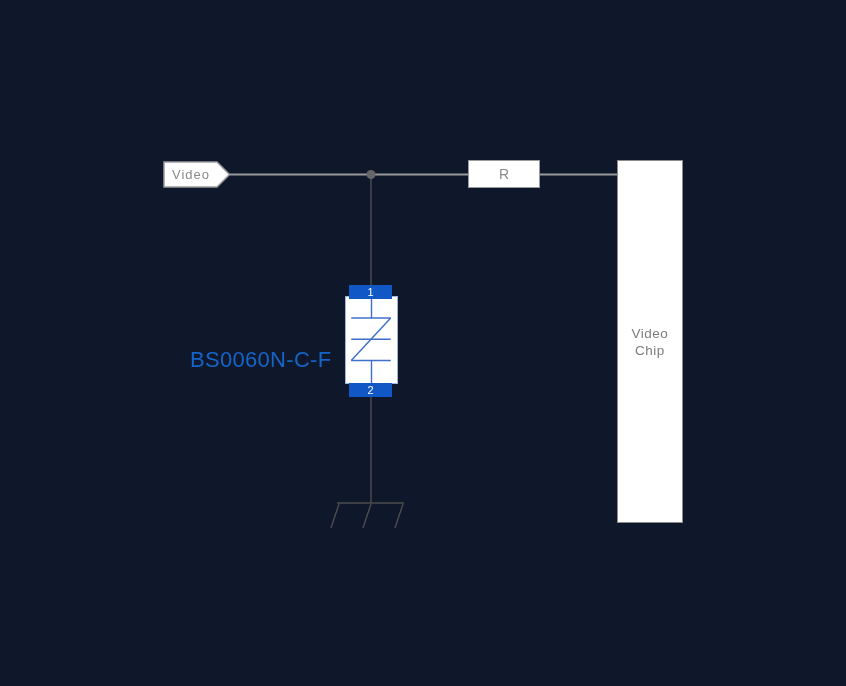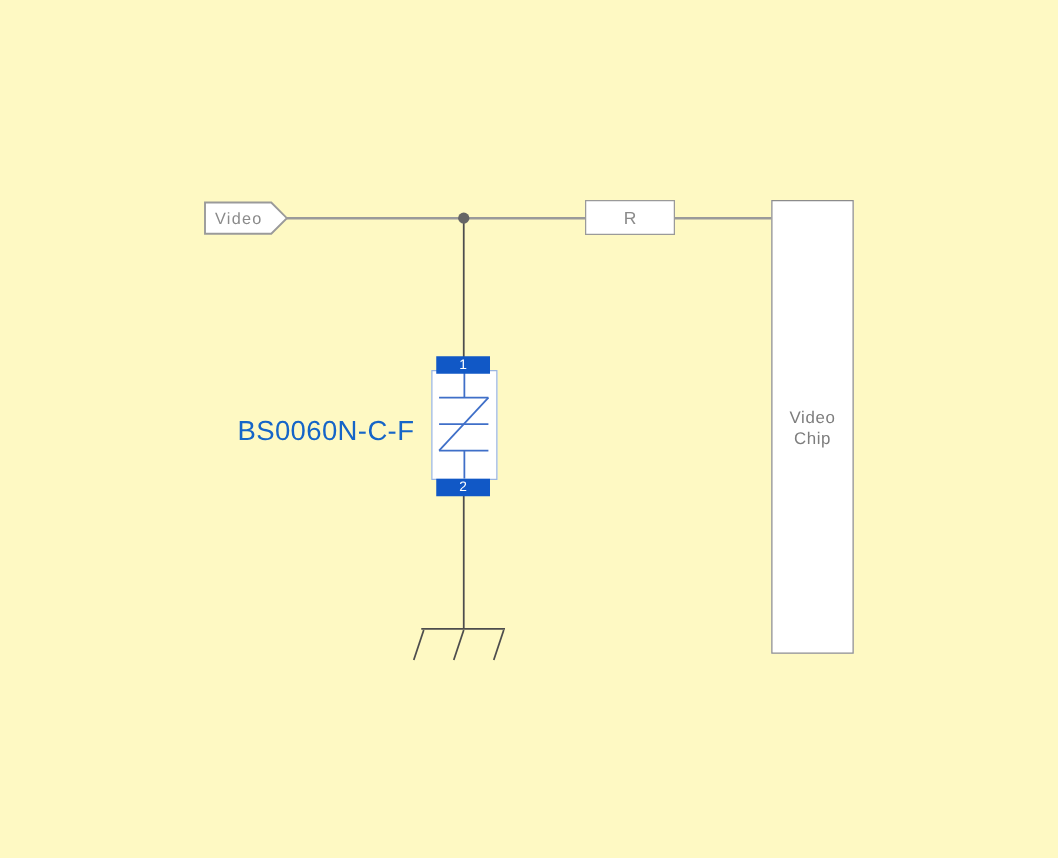--- a/index.html
+++ b/index.html
@@ -1,17 +1,17 @@
 <!DOCTYPE html>
 <html style="--accent-blue: #1565c8; --pad-blue: #1158c6; --tvs-symbol-blue: #3f6fc8; --tvs-body-border: #9ab5e0; --wire-gray: #9a9a9a; --wire-dark: #4d4d4d; --junction-gray: #666666; --box-border-gray: #9a9a9a; --chip-border-gray: #8c8c8c; --label-gray: #8a8a8a; --chip-text-gray: #7d7d7d; --pad-text-white: #ffffff;"><head>
 <meta charset="utf-8">
 <style>
   html,body{margin:0;padding:0;background:#ffffff;}
   .canvas{
-    position:relative;width:846px;height:686px;background:#fef9c3;
+    position:relative;width:846px;height:686px;background:#0f172a;
     font-family:"Liberation Sans",sans-serif;overflow:hidden;
   }
   .layer{position:absolute;left:0;top:0;}
   .net-flag-label{
     position:absolute;left:164px;top:162px;width:54px;height:25px;
     display:flex;align-items:center;justify-content:center;
     color:var(--label-gray);font-size:13px;letter-spacing:1px;
   }
   .resistor-box{
     position:absolute;left:468px;top:160px;width:72px;height:28px;
@@ -31,21 +31,21 @@
   }
   .tvs-body svg{display:block;width:100%;height:100%;}
   .pad{
     position:absolute;left:349px;width:43px;height:14px;
     background:var(--pad-blue);color:var(--pad-text-white);
     font-size:11px;line-height:1;display:flex;align-items:center;justify-content:center;
   }
   .pad-1{top:285px;}
   .pad-2{top:383px;}
   .part-number{
-    position:absolute;left:190px;top:332px;
+    position:absolute;left:190px;top:347px;
     color:var(--accent-blue);font-size:22px;letter-spacing:0.3px;white-space:nowrap;
   }
 </style>
 </head>
 <body>
 
 <div class="canvas">
 
   <svg class="layer" width="846" height="686" viewBox="0 0 846 686">
 

